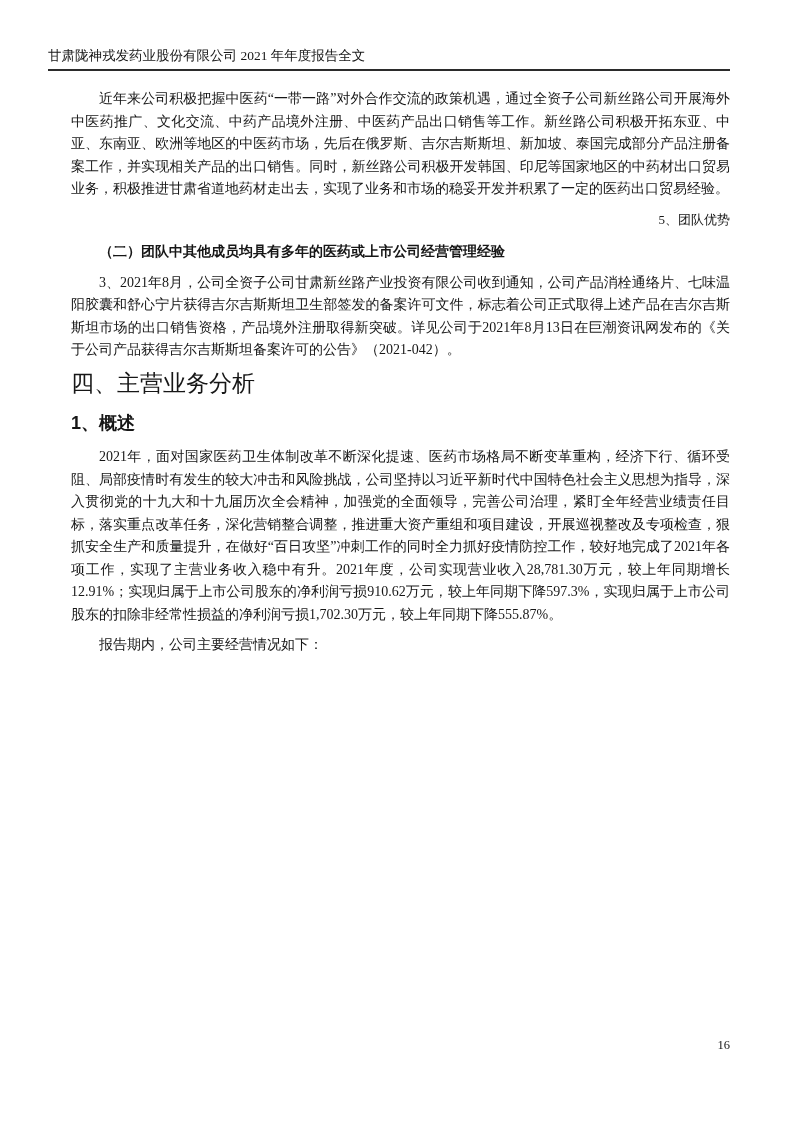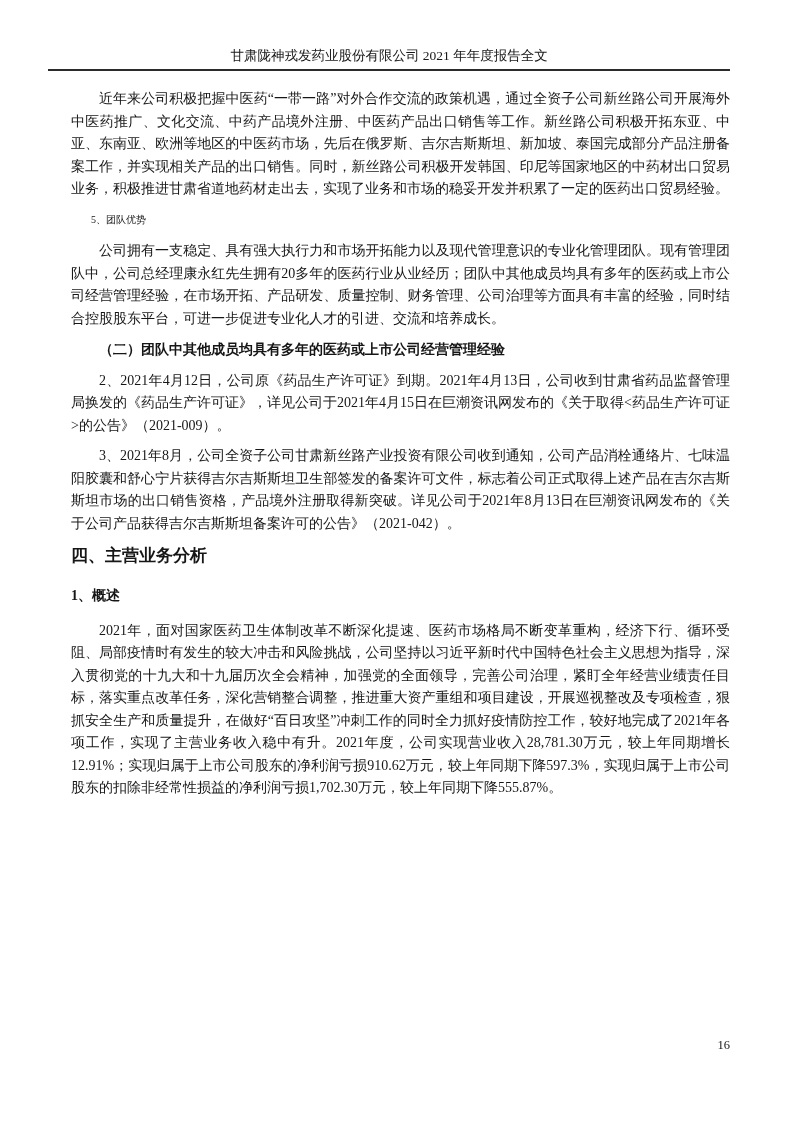--- a/index.html
+++ b/index.html
@@ -11,63 +11,64 @@
   }
   .page {
     position: relative;
     width: 793px; height: 1122px;
     overflow: hidden;
     background: #ffffff;
   }
   .page-header {
     position: absolute;
     top: 46px; left: 48px; right: 63px;
-    text-align: center;
+    text-align: left;
     font-size: 13.5px;
     line-height: 20px;
     border-bottom: 2px solid #2b2b2b;
     padding-bottom: 3px;
   }
   .content {
     position: absolute;
     top: 88px; left: 71px;
     width: 659px;
   }
   p.body-para {
     font-size: 14px;
     line-height: 22.5px;
     text-align: justify;
     text-indent: 2em;
     margin: 0 0 8px 0;
   }
   .h-item {
-    font-size: 10px;
+    font-size: 13px;
     font-weight: normal;
     line-height: 22.5px;
     text-indent: 2em;
     margin: 0 0 9px 0;
+    text-align: right;
   }
   .h-bold-indent {
     font-family: "Liberation Sans", "DejaVu Sans", sans-serif;
     font-size: 14px;
     font-weight: bold;
     line-height: 22.5px;
     text-indent: 2em;
     margin: 4px 0 9px 0;
   }
   .h-main {
     font-family: "Liberation Sans", "DejaVu Sans", sans-serif;
-    font-size: 17px;
-    font-weight: bold;
+    font-size: 23px;
+    font-weight: normal;
     line-height: 26px;
     margin: 8px 0 12px 0;
   }
   .h-sub {
-    font-family: Liberation Serif, serif;
-    font-size: 14px;
+    font-family: Liberation Sans, sans-serif;
+    font-size: 18px;
     font-weight: bold;
     line-height: 22.5px;
     margin: 16px 0 12px 0;
   }
   .page-footer {
     position: absolute;
     top: 1038px;
     right: 63px;
     font-size: 12.5px;
   }
@@ -80,34 +81,33 @@
   <div class="page-header">
     <span>甘肃陇神戎发药业股份有限公司 2021 年年度报告全文</span>
   </div>
 
   <div class="content">
 
     <p class="body-para">近年来公司积极把握中医药“一带一路”对外合作交流的政策机遇，通过全资子公司新丝路公司开展海外中医药推广、文化交流、中药产品境外注册、中医药产品出口销售等工作。新丝路公司积极开拓东亚、中亚、东南亚、欧洲等地区的中医药市场，先后在俄罗斯、吉尔吉斯斯坦、新加坡、泰国完成部分产品注册备案工作，并实现相关产品的出口销售。同时，新丝路公司积极开发韩国、印尼等国家地区的中药材出口贸易业务，积极推进甘肃省道地药材走出去，实现了业务和市场的稳妥开发并积累了一定的医药出口贸易经验。</p>
 
     <div class="h-item">5、团队优势</div>
 
-    <p class="body-para">公司拥有一支稳定、具有强大执行力和市场开拓能力以及现代管理意识的专业化管理团队。现有管理团队中，公司总经理康永红先生拥有20多年的医药行业从业经历；团队中其他成员均具有多年的医药或上市公司经营管理经验，在市场开拓、产品研发、质量控制、财务管理、公司治理等方面具有丰富的经验，同时结合控股股东平台，可进一步促进专业化人才的引进、交流和培养成长。</p>
 
     <div class="h-bold-indent">（二）团队中其他成员均具有多年的医药或上市公司经营管理经验</div>
 
 
-    <p class="body-para">2、2021年4月12日，公司原《药品生产许可证》到期。2021年4月13日，公司收到甘肃省药品监督管理局换发的《药品生产许可证》，详见公司于2021年4月15日在巨潮资讯网发布的《关于取得&lt;药品生产许可证&gt;的公告》（2021-009）。</p>
 
     <p class="body-para">3、2021年8月，公司全资子公司甘肃新丝路产业投资有限公司收到通知，公司产品消栓通络片、七味温阳胶囊和舒心宁片获得吉尔吉斯斯坦卫生部签发的备案许可文件，标志着公司正式取得上述产品在吉尔吉斯斯坦市场的出口销售资格，产品境外注册取得新突破。详见公司于2021年8月13日在巨潮资讯网发布的《关于公司产品获得吉尔吉斯斯坦备案许可的公告》（2021-042）。</p>
 
 
     <div class="h-main">四、主营业务分析</div>
 
     <div class="h-sub">1、概述</div>
 
     <p class="body-para">2021年，面对国家医药卫生体制改革不断深化提速、医药市场格局不断变革重构，经济下行、循环受阻、局部疫情时有发生的较大冲击和风险挑战，公司坚持以习近平新时代中国特色社会主义思想为指导，深入贯彻党的十九大和十九届历次全会精神，加强党的全面领导，完善公司治理，紧盯全年经营业绩责任目标，落实重点改革任务，深化营销整合调整，推进重大资产重组和项目建设，开展巡视整改及专项检查，狠抓安全生产和质量提升，在做好“百日攻坚”冲刺工作的同时全力抓好疫情防控工作，较好地完成了2021年各项工作，实现了主营业务收入稳中有升。2021年度，公司实现营业收入28,781.30万元，较上年同期增长12.91%；实现归属于上市公司股东的净利润亏损910.62万元，较上年同期下降597.3%，实现归属于上市公司股东的扣除非经常性损益的净利润亏损1,702.30万元，较上年同期下降555.87%。</p>
 
+    <p class="body-para">报告期内，公司主要经营情况如下：</p>
 
   </div>
 
   <div class="page-footer">16</div>
 
 </div>
 
 </body></html>

